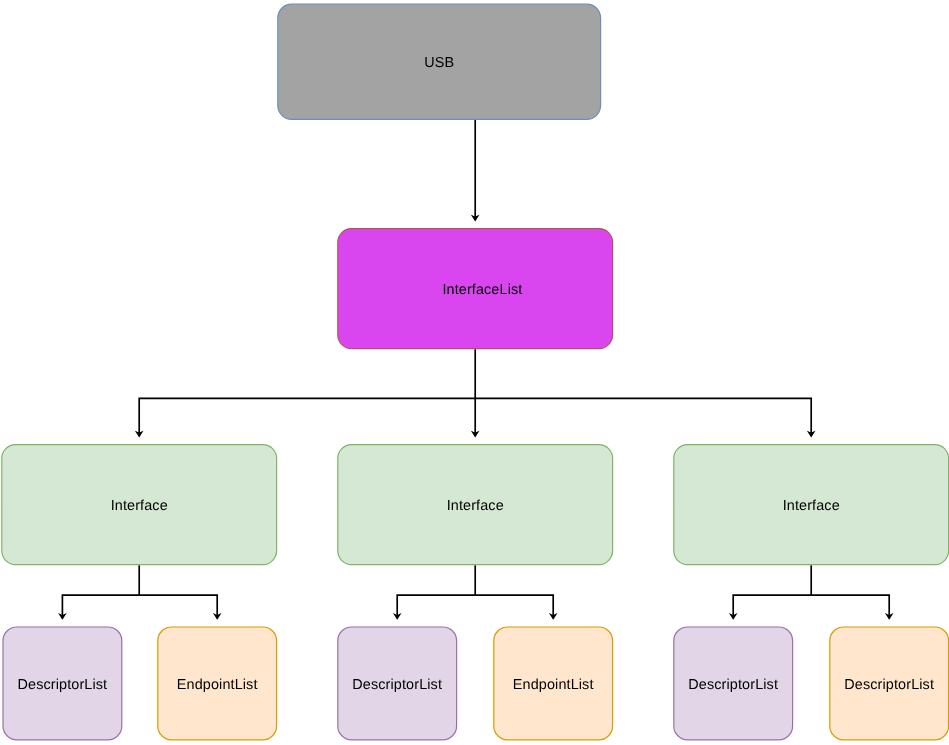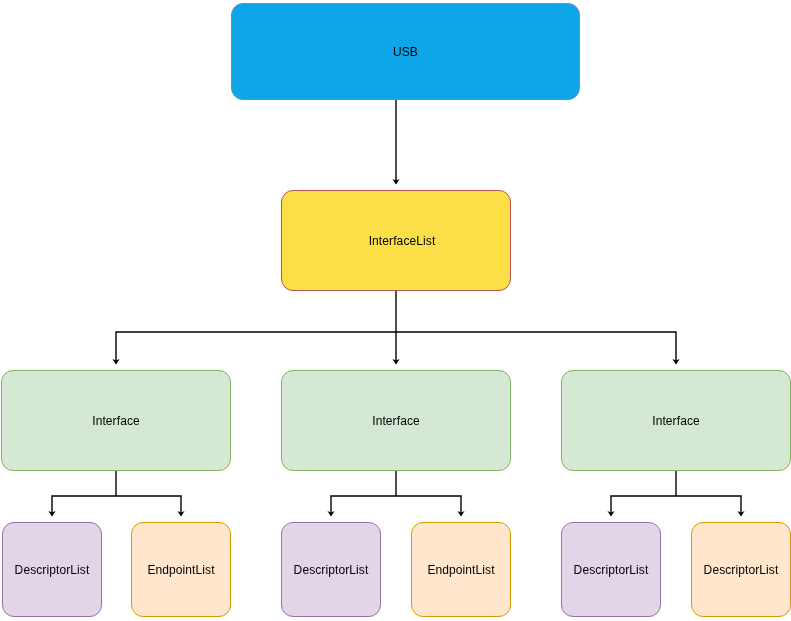--- a/index.html
+++ b/index.html
@@ -84,25 +84,25 @@
       <path d="M 396 496 L 461 496 L 461 515.5" fill="none" stroke="#000000" stroke-width="1.4" stroke-linejoin="miter" marker-end="url(#arrowhead)"></path>
     </g>
 
     <g>
       <path d="M 676 471 L 676 496" fill="none" stroke="#000000" stroke-width="1.4"></path>
       <path d="M 676 496 L 611 496 L 611 515.5" fill="none" stroke="#000000" stroke-width="1.4" stroke-linejoin="miter" marker-end="url(#arrowhead)"></path>
       <path d="M 676 496 L 741 496 L 741 515.5" fill="none" stroke="#000000" stroke-width="1.4" stroke-linejoin="miter" marker-end="url(#arrowhead)"></path>
     </g>
   </svg>
 
-  <div class="node" style="left: 231px; top: 3px; width: 349px; height: 97px; background: #0ea5e9; border-color: rgb(108, 142, 191);">
+  <div class="node" style="left: 231px; top: 3px; width: 270px; height: 97px; background: #a3a3a3; border-color: rgb(108, 142, 191);">
     <span class="node-label">USB</span>
   </div>
 
-  <div class="node" style="left: 281px; top: 190px; width: 230px; height: 101px; background: #fde047; border-color: rgb(184, 84, 80); padding-left: 12px;">
+  <div class="node" style="left: 281px; top: 190px; width: 230px; height: 101px; background: #d946ef; border-color: rgb(184, 84, 80); padding-left: 12px;">
     <span class="node-label">InterfaceList</span>
   </div>
 
   <div class="node" style="left: 1px; top: 370px; width: 230px; height: 101px; background: rgb(213, 232, 212); border-color: rgb(130, 179, 102);">
     <span class="node-label">Interface</span>
   </div>
 
   <div class="node" style="left: 281px; top: 370px; width: 230px; height: 101px; background: rgb(213, 232, 212); border-color: rgb(130, 179, 102);">
     <span class="node-label">Interface</span>
   </div>

